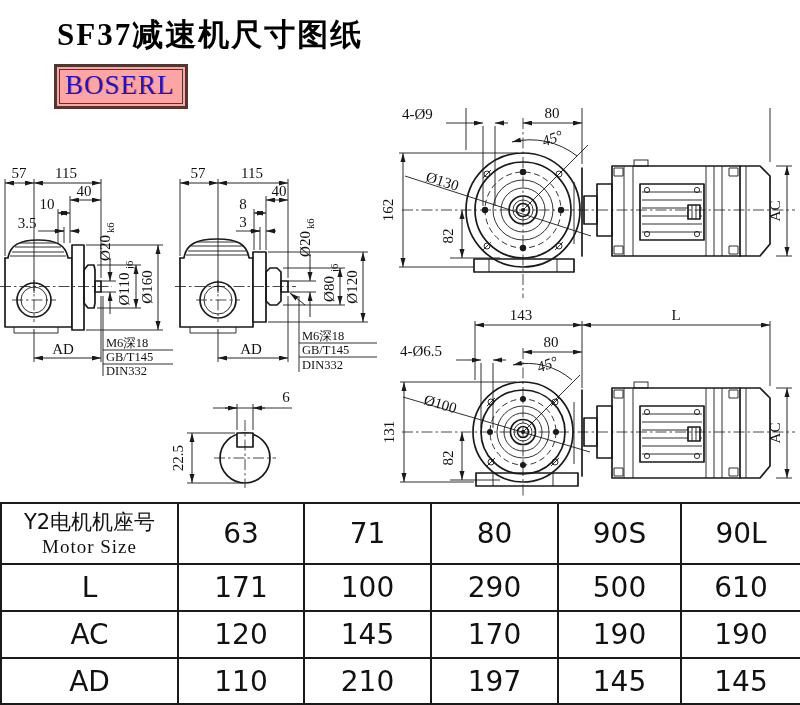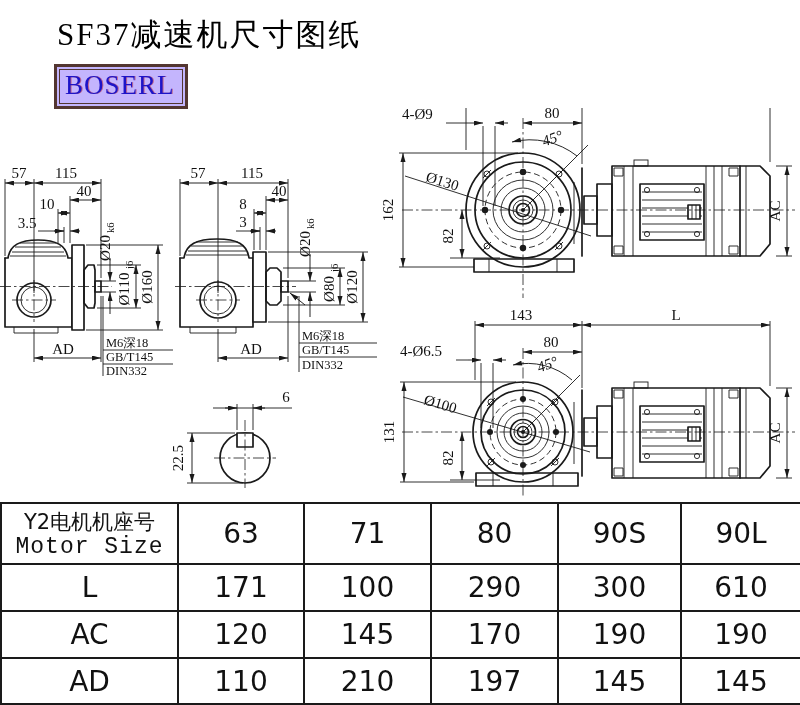--- a/index.html
+++ b/index.html
@@ -1,39 +1,39 @@
 <!DOCTYPE html>
 <html><head>
 <meta charset="utf-8">
 <style>
   html,body{margin:0;padding:0;background:#fff;}
   .stage{position:relative;width:800px;height:705px;background:#fff;overflow:hidden;
          font-family:"Liberation Serif",serif;color:#111;}
-  .title{position:absolute;left:57px;top:14px;font-size:31px;font-weight:normal;
+  .title{position:absolute;left:57px;top:14px;font-size:31px;font-weight:bold;
          letter-spacing:2px;color:#000;}
-  .logo{position:absolute;left:54px;top:64px;border:3px solid #533630;padding:2px;background:#c4b5fd;}
+  .logo{position:absolute;left:54px;top:64px;border:3px solid #533630;padding:2px;background:#fca5a5;}
   .logo-inner{border:1px solid #533630;padding:0 7px 2px 5px;}
   .logo-text{font-family:"Liberation Serif",serif;font-size:27px;color:#1d14c8;
              text-shadow:1px 0 0 rgba(190,30,30,.5);letter-spacing:1px;}
   svg .o{fill:none;stroke:#1a1a1a;stroke-width:1.7;stroke-linejoin:round;stroke-linecap:round;}
   svg .t{fill:none;stroke:#1a1a1a;stroke-width:0.9;}
   svg .cl{fill:none;stroke:#1a1a1a;stroke-width:0.8;stroke-dasharray:11 3 2.5 3;}
   svg .dash{fill:none;stroke:#1a1a1a;stroke-width:0.9;stroke-dasharray:6 3.5;}
   svg .dim{fill:none;stroke:#1a1a1a;stroke-width:0.95;}
   svg text.d{font-family:"Liberation Serif",serif;font-size:15px;fill:#111;}
   svg text.sub{font-size:10.5px;}
   svg text.it{font-style:italic;}
   svg text.note{font-family:"Liberation Serif",serif;font-size:12.5px;fill:#111;}
   svg .wh{fill:#fff;}
   .dim-table{position:absolute;left:0;top:502px;width:800px;border-collapse:collapse;
              table-layout:fixed;background:#fff;}
   .dim-table td{border:2.4px solid #1a1a1a;text-align:center;vertical-align:middle;
                 font-family:"DejaVu Sans",sans-serif;font-size:28px;color:#111;padding:4px;}
   .hdr-cn{font-family:"DejaVu Sans",sans-serif;font-size:21px;line-height:26px;}
-  .hdr-en{font-family:Liberation Mono, monospace;font-size:23px;line-height:24px;letter-spacing:1px;}
+  .hdr-en{font-family:Liberation Serif, serif;font-size:19px;line-height:24px;letter-spacing:1px;}
   .row-label{font-size:28px;}
 </style>
 </head>
 <body>
 
 <div class="stage">
 
   <div class="title">SF37减速机尺寸图纸</div>
 
   <div class="logo">
@@ -380,21 +380,21 @@
       <td>71</td>
       <td>80</td>
       <td>90S</td>
       <td>90L</td>
     </tr>
     <tr style="height:47px">
       <td class="row-label">L</td>
       <td>171</td>
       <td>100</td>
       <td>290</td>
-      <td>300</td>
+      <td>500</td>
       <td>610</td>
     </tr>
     <tr style="height:47px">
       <td class="row-label">AC</td>
       <td>120</td>
       <td>145</td>
       <td>170</td>
       <td>190</td>
       <td>190</td>
     </tr>

